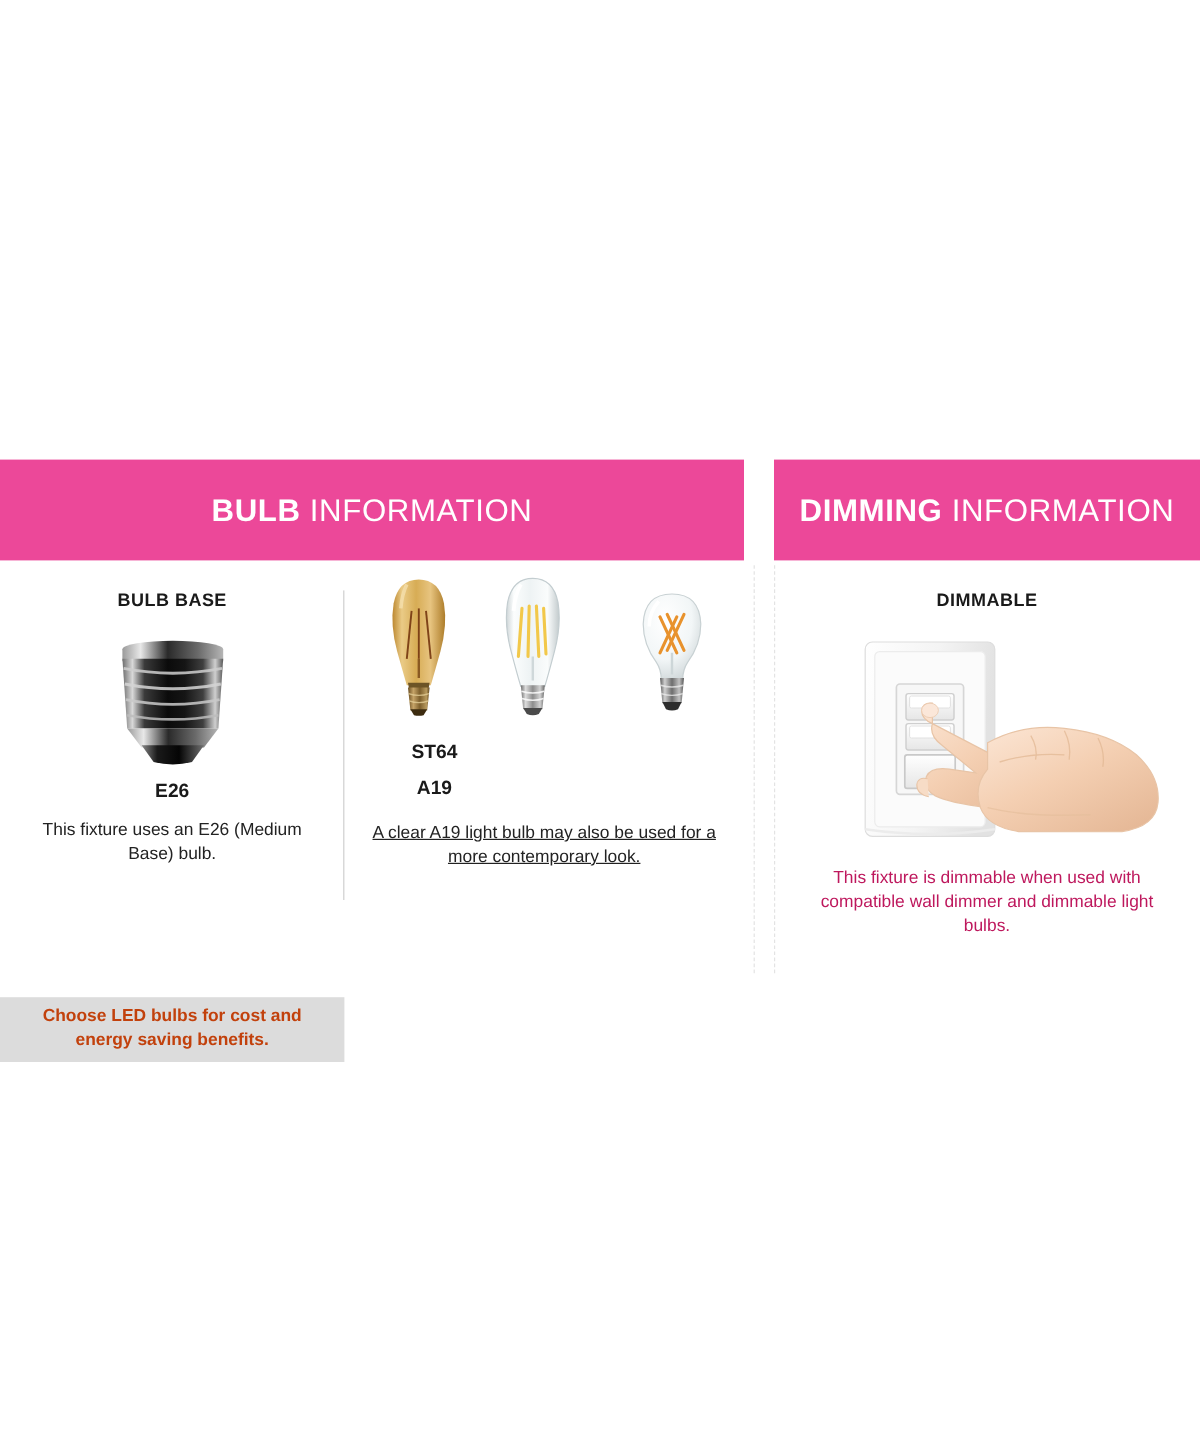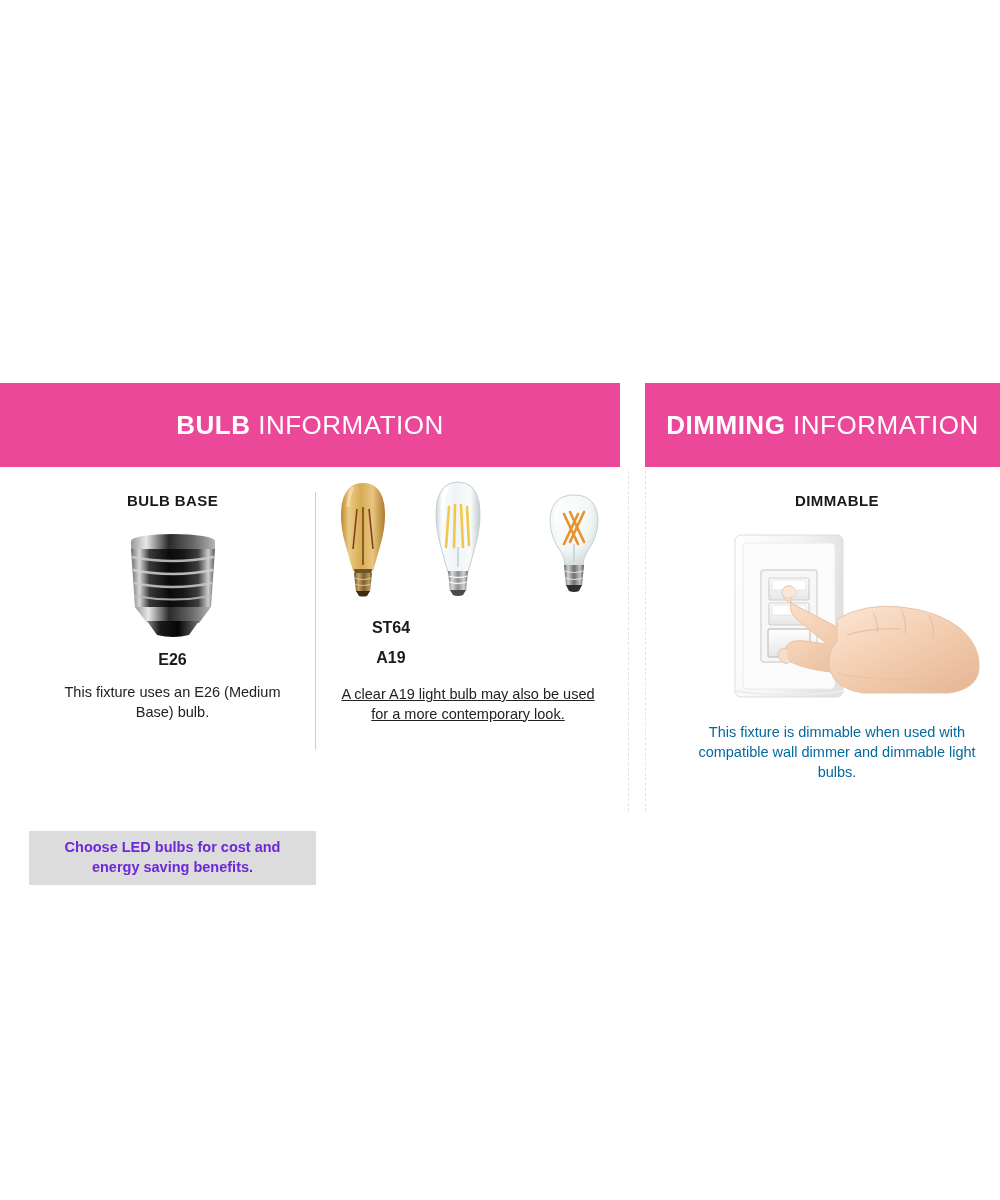--- a/index.html
+++ b/index.html
@@ -49,21 +49,20 @@
     font-weight: 300;
     white-space: nowrap;
   }
   .banner-text b {
     font-weight: 700;
   }
 
   .panel-body {
     position: relative;
     height: 356px;
-    margin-left: 29px;
   }
 
   .cols {
     display: flex;
     height: 100%;
   }
   .col-base {
     width: 287px;
     position: relative;
   }
@@ -122,21 +121,21 @@
     top: 364px;
     width: 287px;
     height: 54px;
     background: #dcdcdc;
     display: flex;
     align-items: center;
     justify-content: center;
     text-align: center;
   }
   .led-note span {
-    color: #6d28d9;
+    color: #c2410c;
     font-weight: 700;
     font-size: 14.5px;
     line-height: 1.35;
     padding: 0 10px;
   }
 
   
   .dash {
     position: absolute;
     top: 88px;
@@ -155,21 +154,21 @@
     display: flex;
     justify-content: center;
     margin-top: 14px;
     height: 185px;
   }
 
   .right-text {
     text-align: center;
     font-size: 14.5px;
     line-height: 1.38;
-    color: #0369a1;
+    color: #be185d;
     margin-top: 14px;
     padding: 0 20px;
   }
 </style>
 </head>
 <body>
 
 <div class="page">
 
   <div class="panel-left">

